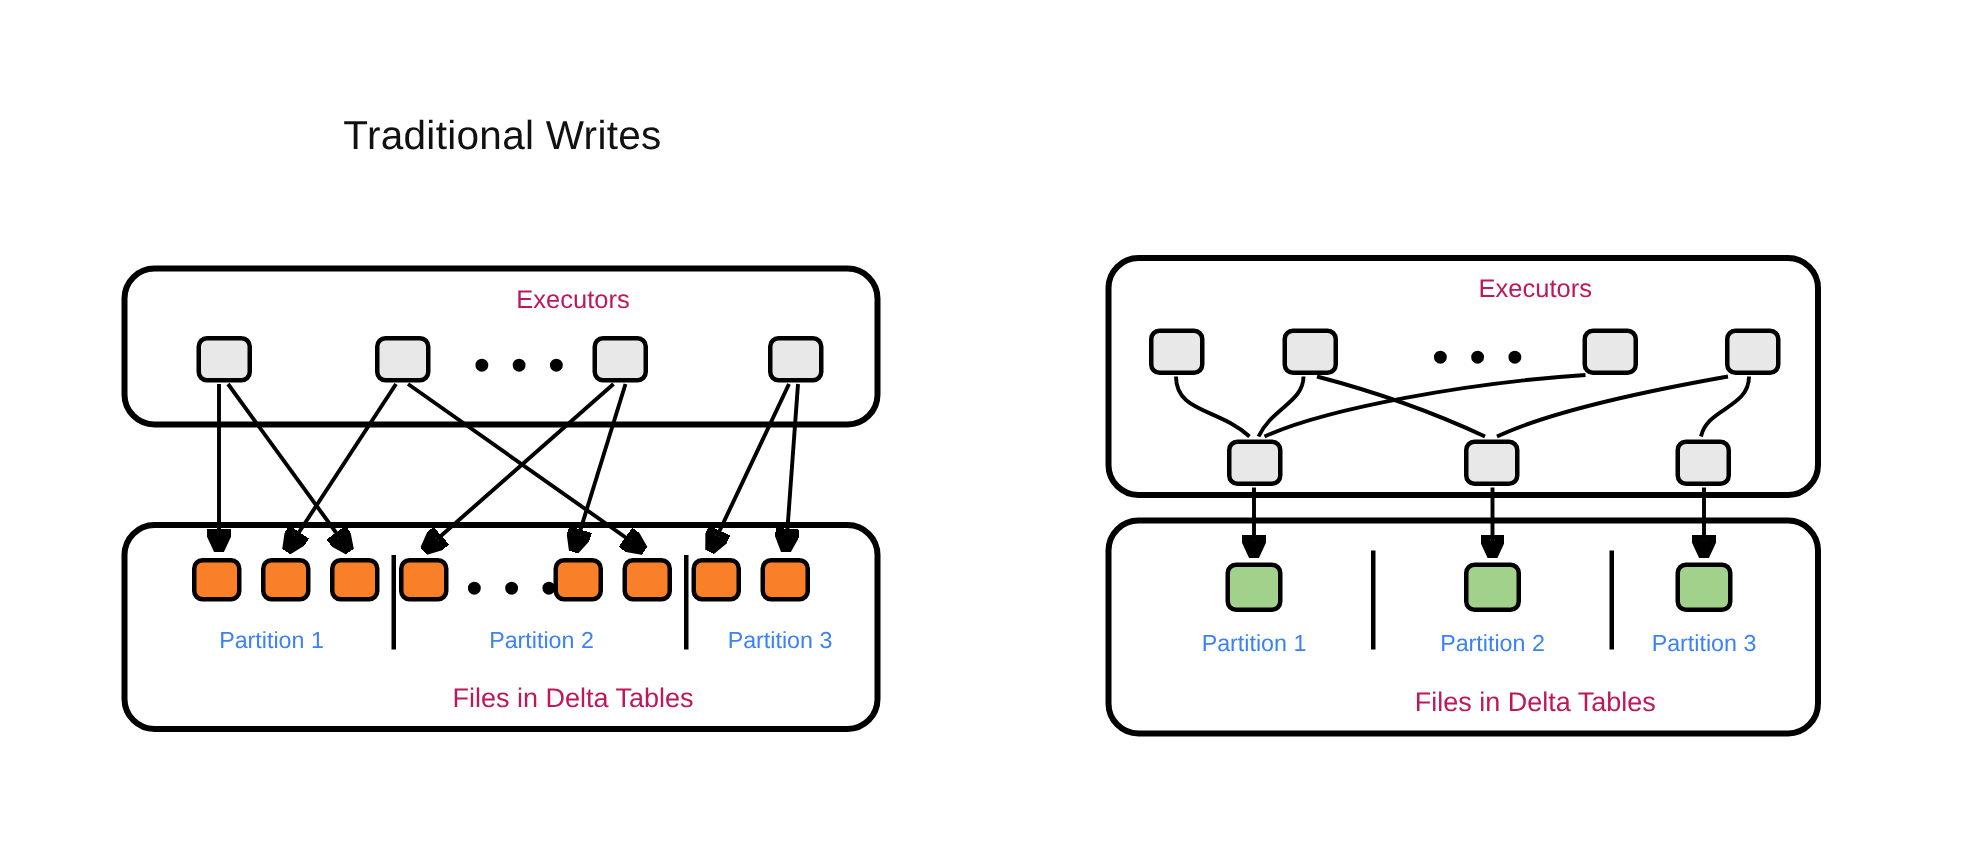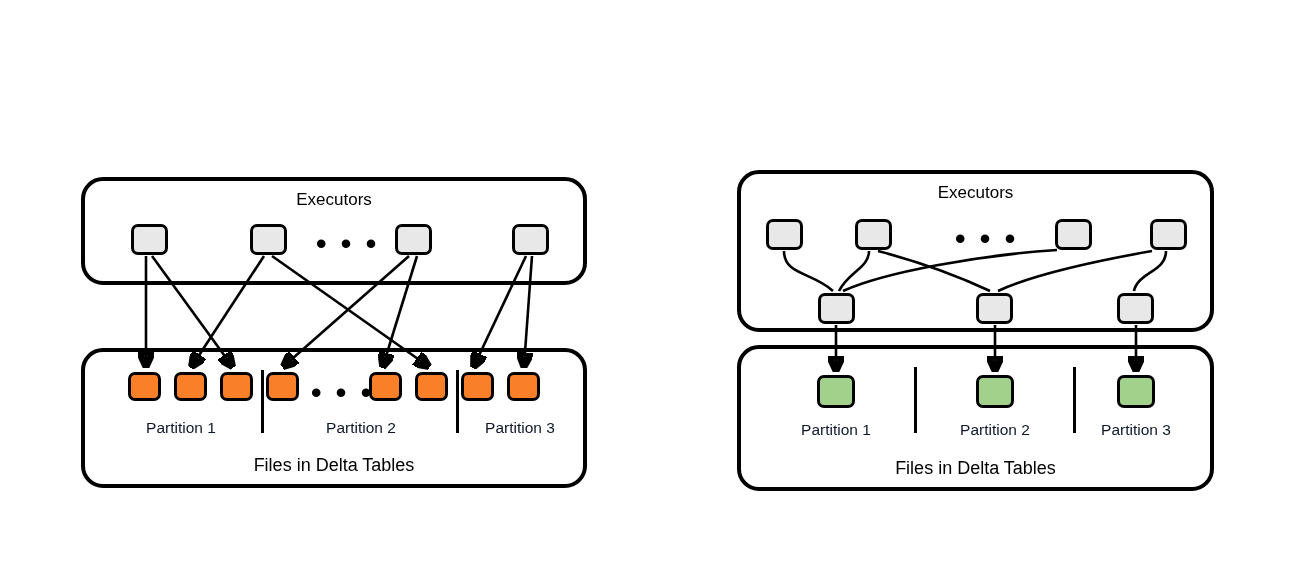--- a/index.html
+++ b/index.html
@@ -34,38 +34,39 @@
   .container-box {
     position: absolute;
     border: 4px solid #000000;
     border-radius: 22px;
     background: #ffffff;
     box-sizing: border-box;
   }
   .container-label {
     position: absolute;
     font-size: 17px;
-    color: #000000;
+    color: #be185d;
     text-align: center;
     white-space: nowrap;
+    margin-left: 48px;
   }
   .node-box {
     position: absolute;
     box-sizing: border-box;
     border: 3px solid #000000;
     border-radius: 7px;
   }
   .exec-node { background: #e8e8e8; }
   .file-orange { background: #f97f28; }
   .file-green  { background: #a2d18c; }
 
   .part-label {
     position: absolute;
     font-size: 15.5px;
-    color: #0f172a;
+    color: #3b82f6;
     text-align: center;
     white-space: nowrap;
   }
   .divider {
     position: absolute;
     width: 3px;
     background: #000000;
   }
   .ellipsis {
     position: absolute;
@@ -85,20 +86,21 @@
     overflow: visible;
     pointer-events: none;
   }
   svg.edges path, svg.edges line { fill: none; stroke: #000000; stroke-width: 2.6; }
 </style>
 </head>
 <body>
 
 <div id="stage">
 
+  <div class="panel-title" id="title-left">Traditional Writes</div>
 
   <div class="container-box" style="left:81px; top:177px; width:506px; height:108px;"></div>
   <div class="container-label" style="left:81px; top:190px; width:506px;">Executors</div>
 
   <div class="container-box" style="left:81px; top:348px; width:506px; height:140px;"></div>
   <div class="container-label" style="left:81px; top:455px; width:506px; font-size:18px;">Files in Delta Tables</div>
 
   <div class="node-box exec-node" style="left:131px; top:224px; width:37px; height:31px;"></div>
   <div class="node-box exec-node" style="left:250px; top:224px; width:37px; height:31px;"></div>
   <div class="node-box exec-node" style="left:395px; top:224px; width:37px; height:31px;"></div>

